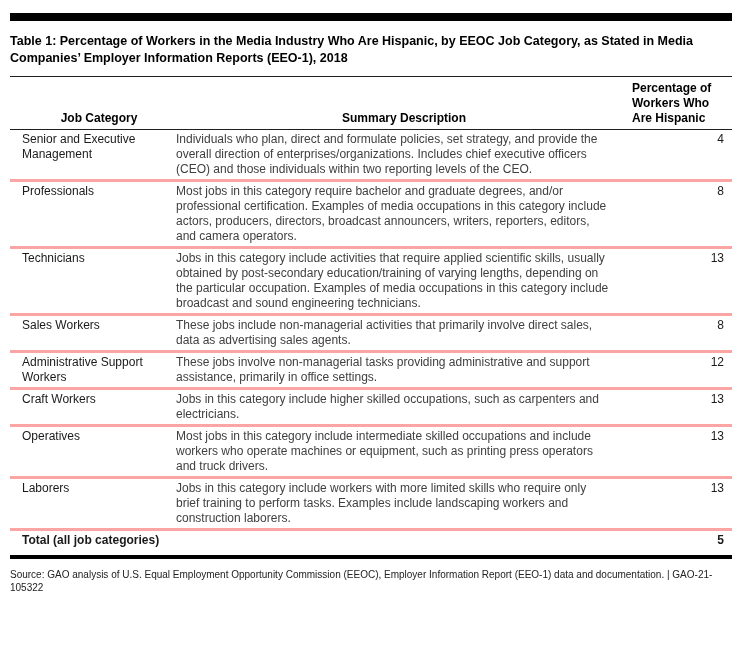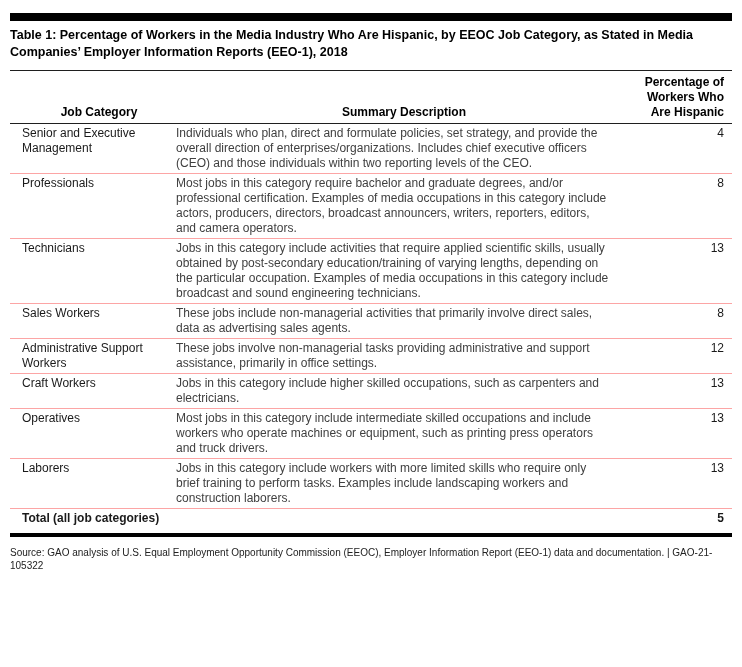--- a/index.html
+++ b/index.html
@@ -16,21 +16,21 @@
     height: 667px;
     padding: 0 10px;
     background: #ffffff;
   }
   .top-rule {
     margin-top: 13px;
     height: 8px;
     background: #000000;
   }
   .title {
-    margin-top: 6px;
+    margin-top: 12px;
     font-size: 12.5px;
     line-height: 17px;
     font-weight: bold;
     color: #000000;
     width: 716px;
   }
   table.data-table {
     margin-top: 9px;
     width: 722px;
     border-collapse: collapse;
@@ -44,28 +44,28 @@
     vertical-align: bottom;
     font-size: 12px;
     line-height: 15px;
     font-weight: bold;
     color: #000000;
     padding: 4px 0 3px 0;
     border-bottom: 1.5px solid #1f1f1f;
     text-align: center;
   }
   thead th.h-cat  { padding-left: 12px; }
-  thead th.h-pct  { text-align: right; padding-right: 8px; }
+  thead th.h-pct  { text-align: left; padding-right: 8px; }
   tbody td, tfoot td {
     vertical-align: top;
     font-size: 12px;
     line-height: 15px;
     padding: 2px 0 2px 0;
   }
-  tbody td { border-bottom: 1px solid #fca5a5; }
+  tbody td { border-bottom: 3px solid #fca5a5; }
   td.t-cat  { padding-left: 12px; padding-right: 8px; color: #1a1a1a; }
   td.t-desc { padding-right: 22px; color: #404040; }
   td.t-pct  { text-align: right; padding-right: 8px; color: #1a1a1a; }
   tfoot td  { font-weight: bold; color: #000000; }
   .bottom-rule {
     margin-top: 5px;
     height: 4px;
     background: #000000;
   }
   .source {

